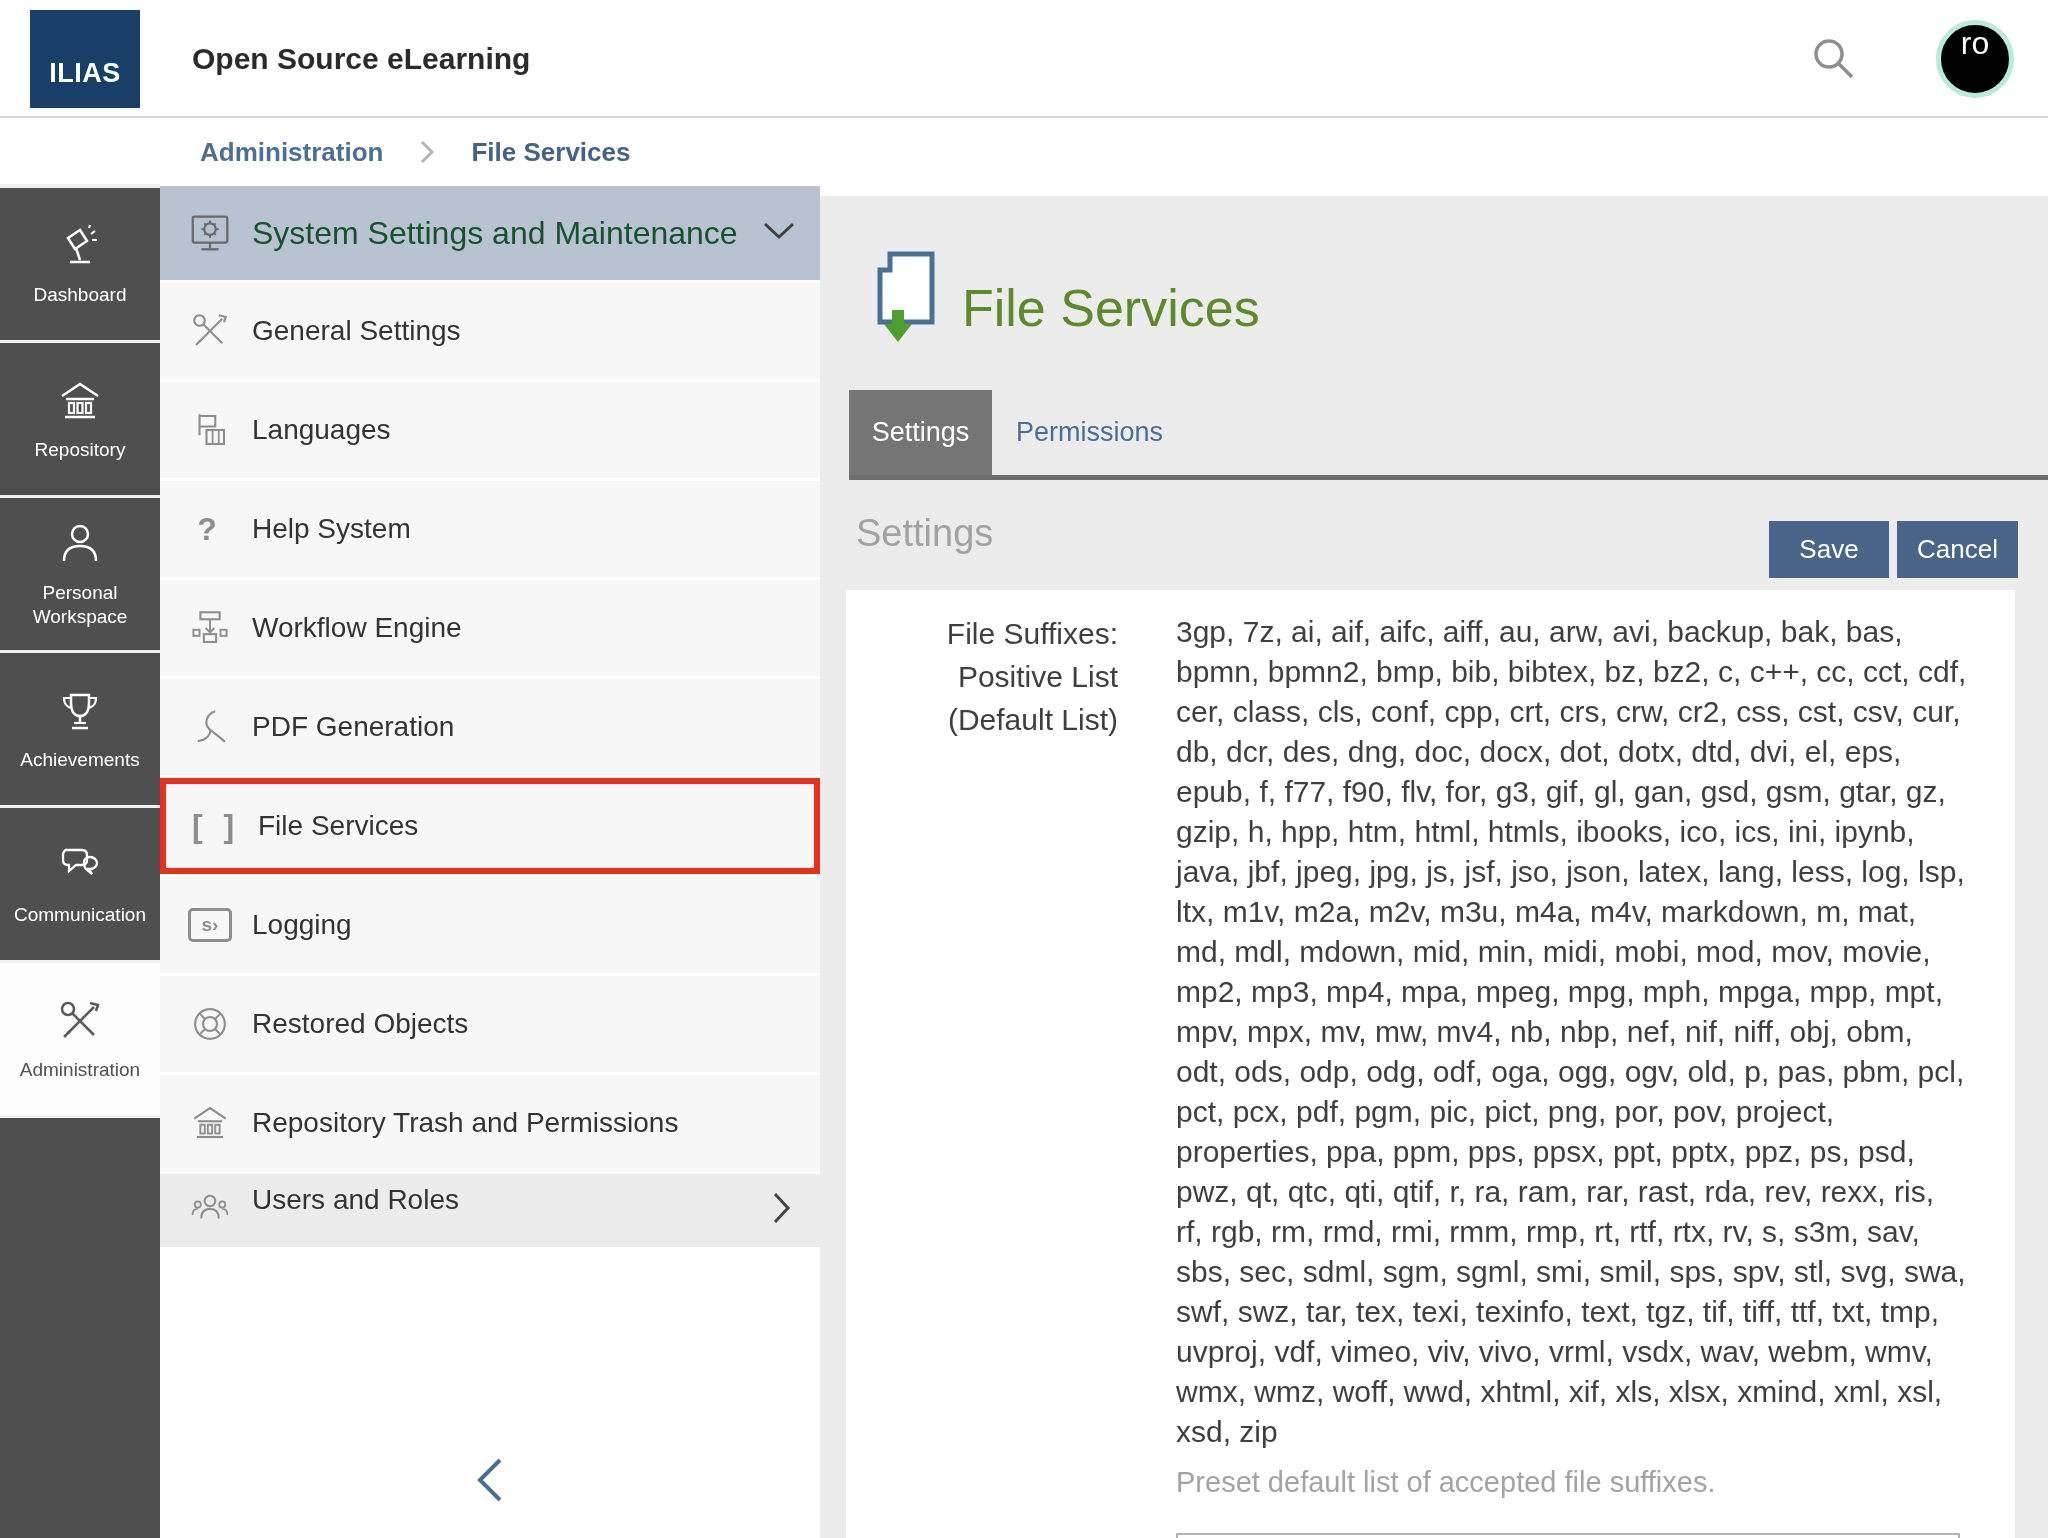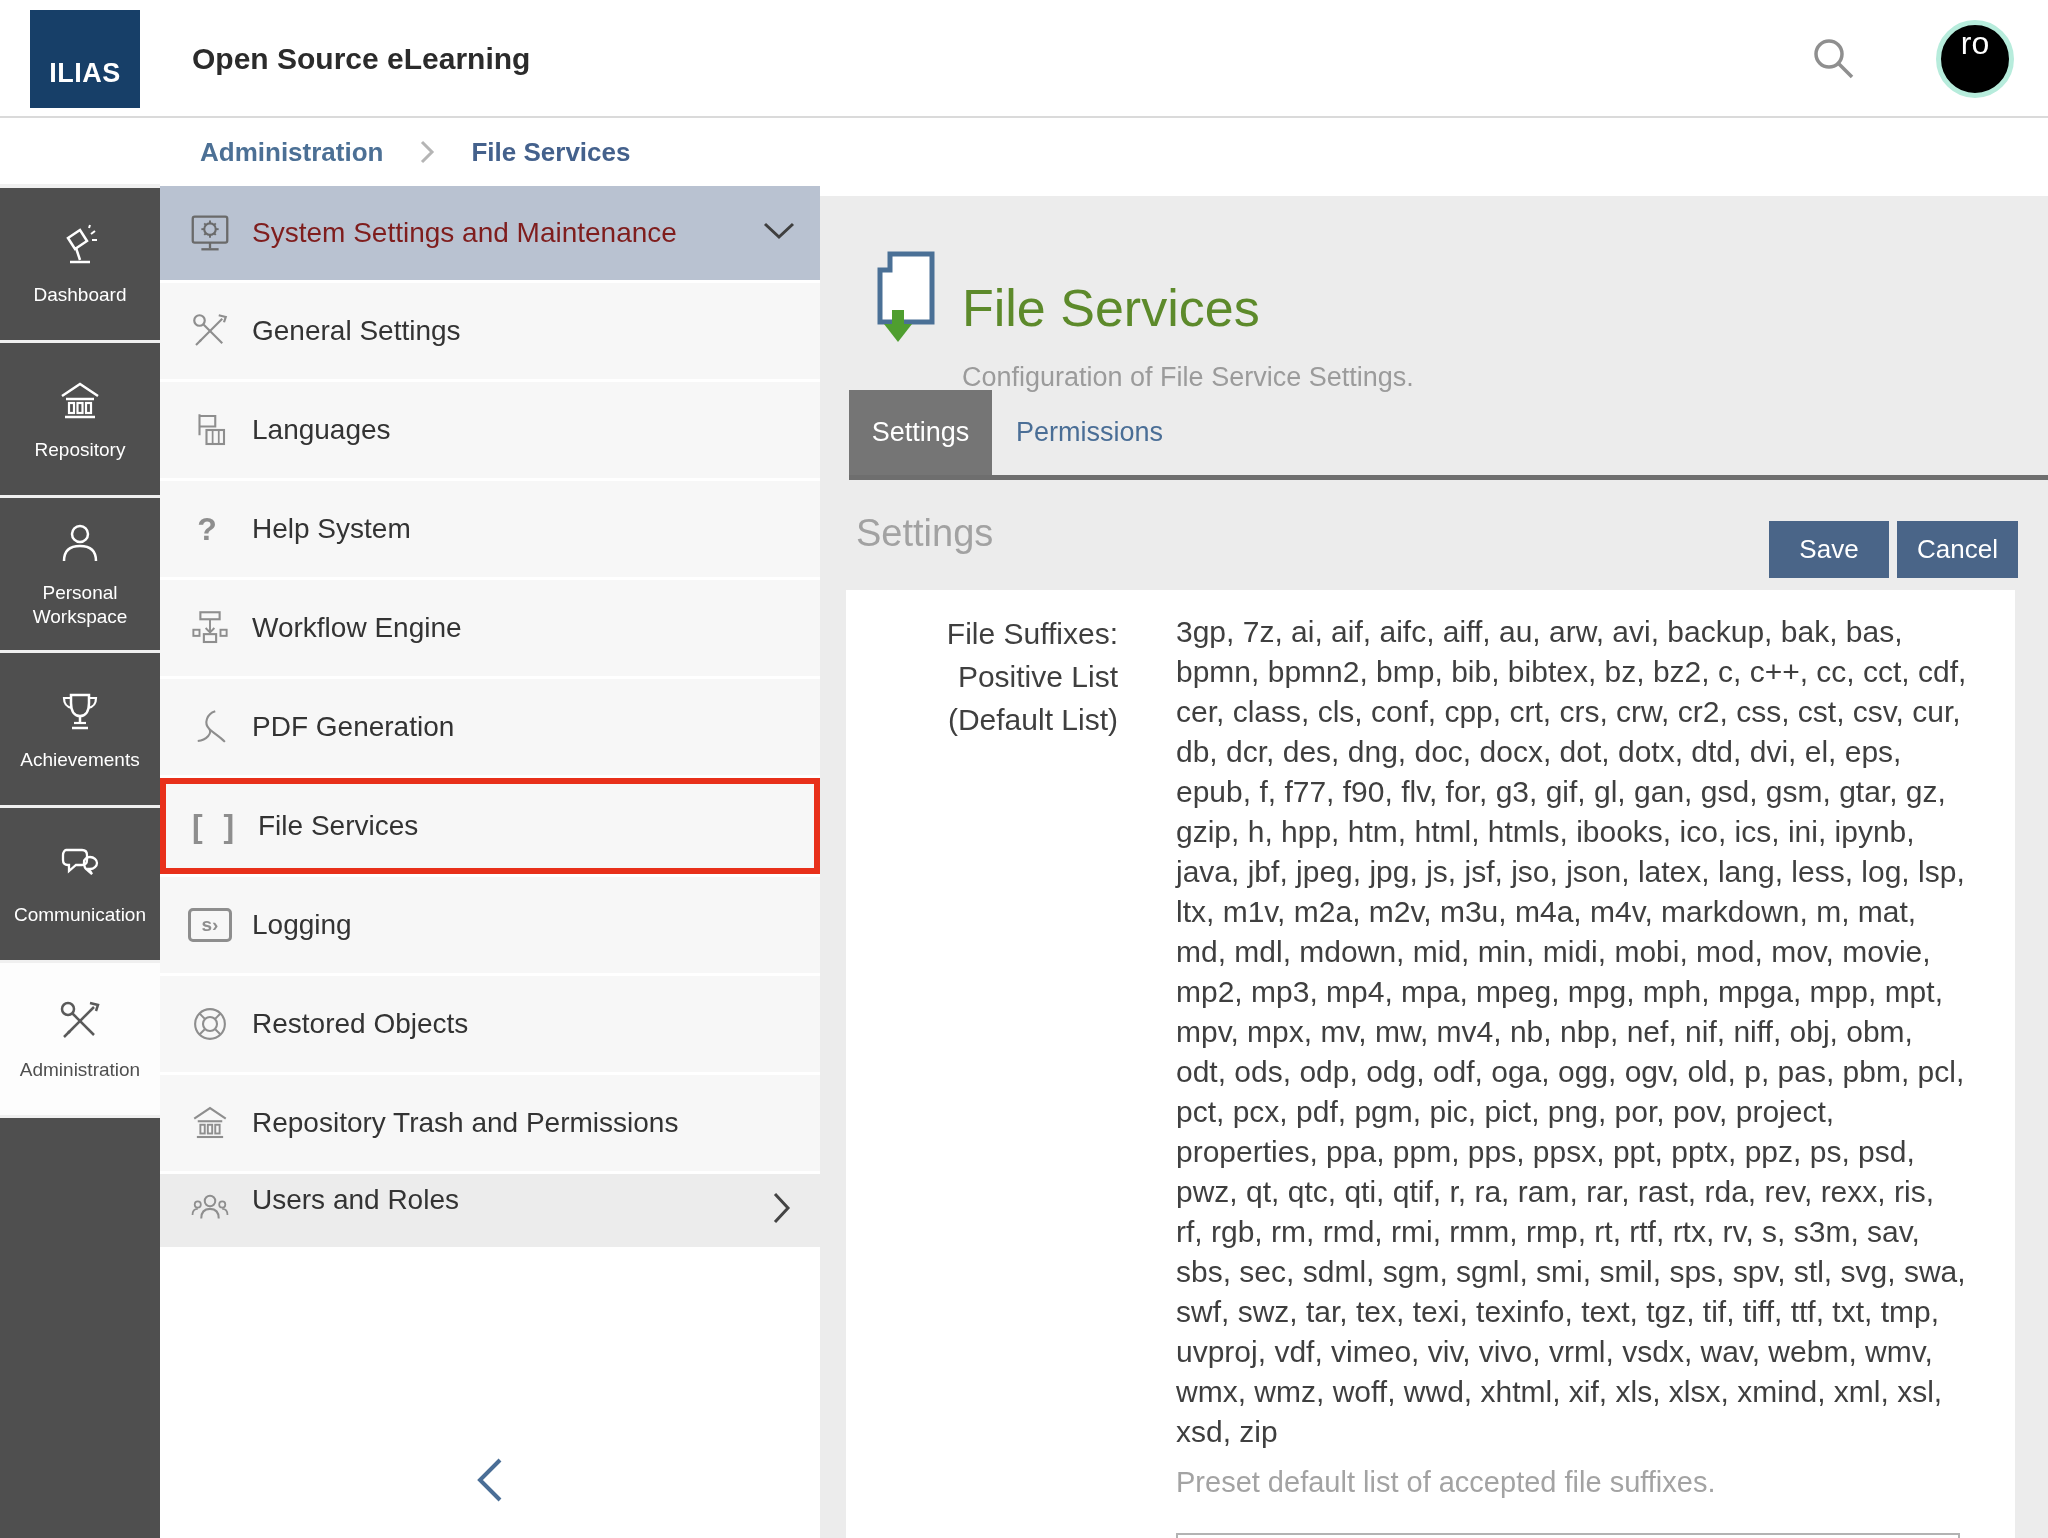--- a/index.html
+++ b/index.html
@@ -32,21 +32,21 @@
   .side-item .lbl { font-size:19px; margin-top:13px; text-align:center; line-height:24px; padding:0 6px; }
   .side-item.active { background:#fdfdfd; color:#4f4f4f; }
   .side-item.active svg * { stroke:#5a5a5a; }
   .side-fill { flex:1; background:#4f4f4f; }
 
   
   .menu { position:absolute; left:160px; top:184px; width:660px; bottom:0; background:#fff;
           display:flex; flex-direction:column; padding-top:2px; gap:3px; }
   .menu-head { height:94px; background:#b9c2d1; display:flex; align-items:center; padding:0 24px;
                cursor:pointer; }
-  .menu-head .mlabel { font-size:28px; color:#7f1d1d; margin-left:16px; }
+  .menu-head .mlabel { font-size:32px; color:#14532d; margin-left:16px; }
   .menu-item { height:96px; background:#f7f7f7; display:flex; align-items:center; padding:0 24px;
                cursor:pointer; position:relative; }
   .menu-item .mlabel { font-size:28px; color:#333; margin-left:16px; white-space:nowrap; }
   .menu-item.alt { background:#ececec; }
   .menu-item.highlighted { border:6px solid #e8301a; }
   .menu-item.cut { height:73px; overflow:hidden; align-items:flex-start; padding-top:10px; }
   .micon { width:52px; height:48px; display:flex; align-items:center; justify-content:center; flex:0 0 52px; }
   .glyph-icon { font-size:32px; color:#8e8e8e; letter-spacing:6px; font-weight:bold; white-space:nowrap; }
   .log-box { width:44px; height:34px; border:3px solid #8e8e8e; border-radius:5px; color:#8e8e8e;
              font-size:19px; font-weight:bold; display:flex; align-items:center; justify-content:center; }
@@ -340,21 +340,20 @@
       <div class="obj-icon">
         <svg width="80" height="116" viewBox="0 0 80 116">
           <path d="M24 6 H66 V74 H14 V22 H24 Z" fill="#fff" stroke="#4a7096" stroke-width="5"></path>
           <g fill="#4f9e2f">
             <rect x="26" y="62" width="12" height="16"></rect>
             <polygon points="18,76 46,76 32,94"></polygon>
           </g>
         </svg>
       </div>
       <div class="page-title">File Services</div>
-      <div class="page-sub">Configuration of File Service Settings.</div>
 
       <div class="tabs">
         <div class="tab active">Settings</div>
         <div class="tab plain">Permissions</div>
       </div>
       <div class="tab-line"></div>
 
       <div class="sec-head">Settings</div>
       <button class="btn btn-save">Save</button>
       <button class="btn btn-cancel">Cancel</button>

